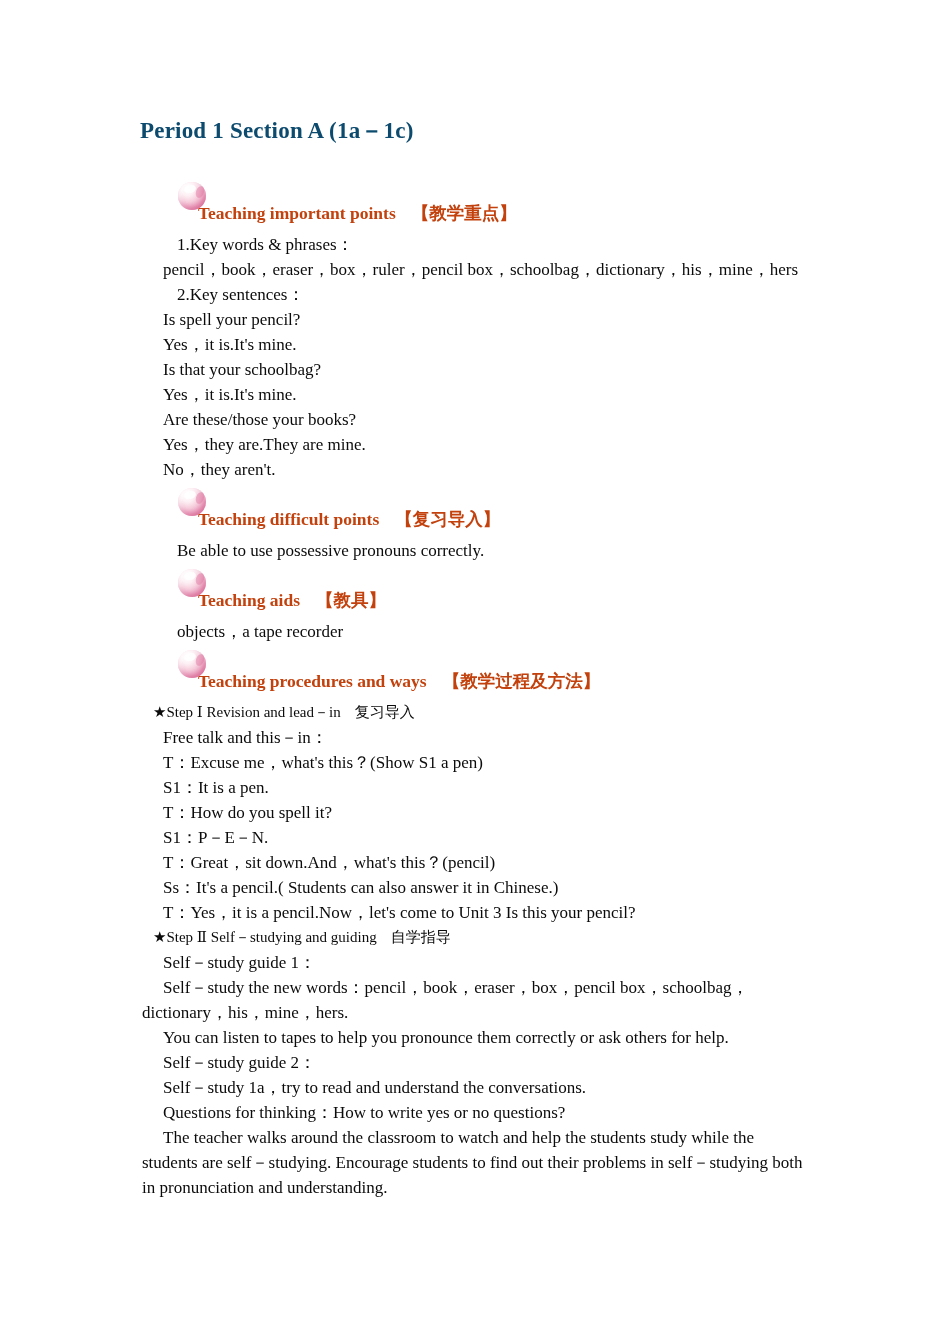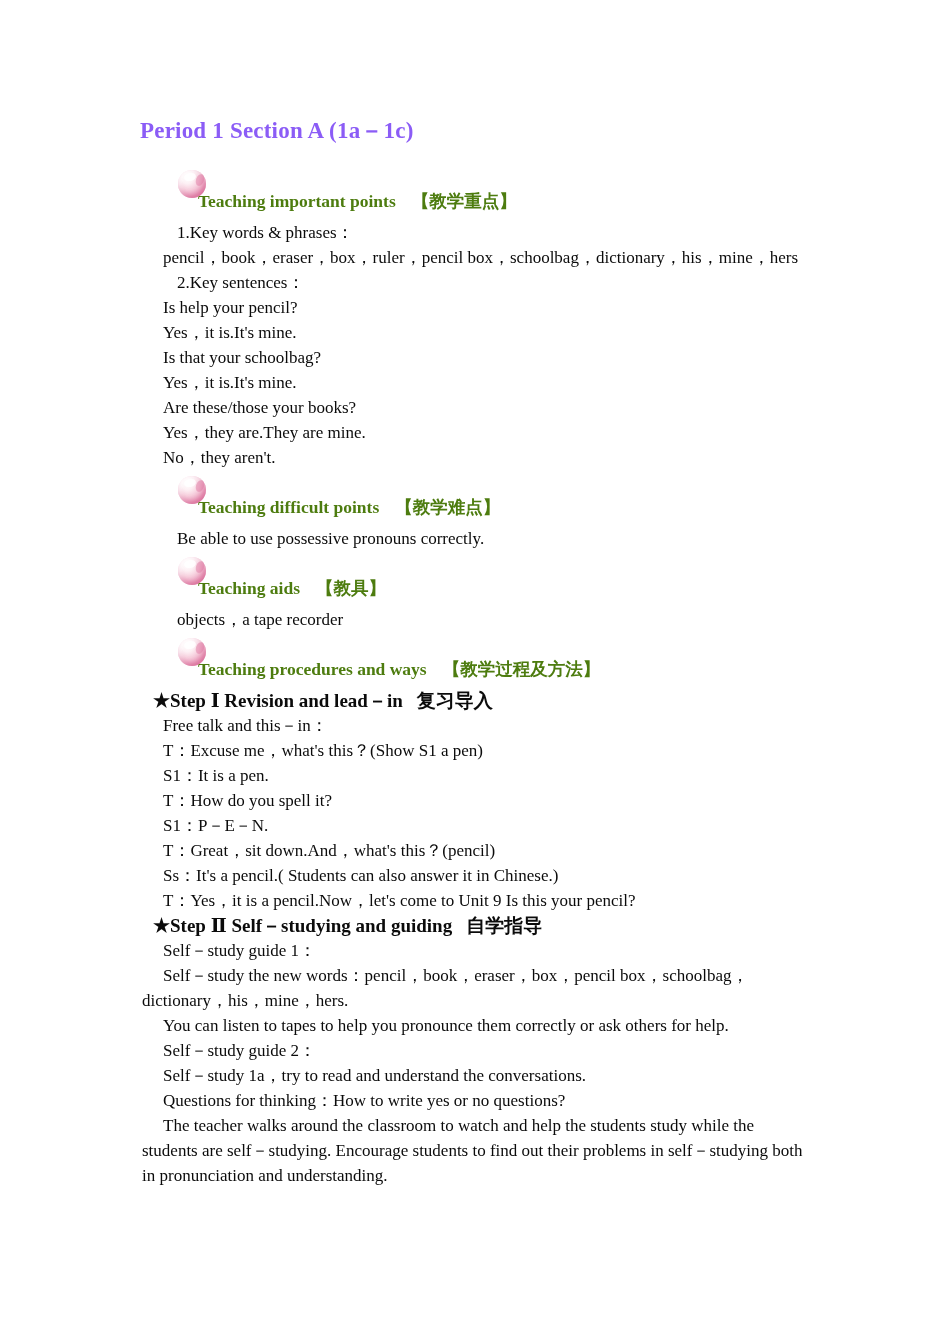--- a/index.html
+++ b/index.html
@@ -15,22 +15,22 @@
     font-family: "Liberation Serif", "DejaVu Serif", serif;
     font-size: 17px;
     line-height: 25px;
     color: #0b0b0b;
   }
   .doc-title {
     font-size: 23px;
     font-weight: bold;
     line-height: 30px;
     letter-spacing: 0.2px;
-    margin-bottom: 24px;
-    color: #8b5cf6;
+    margin-bottom: 36px;
+    color: #0c4a6e;
   }
   .section-head { margin-top: 6px; margin-bottom: 6px; }
   .rose {
     display: block;
     width: 28px;
     height: 28px;
     margin-left: 38px;
     border-radius: 50%;
     background:
       radial-gradient(circle at 34% 28%, #ffffff 0%, #fdf0f4 22%, #f6cddc 45%, #eeaec7 62%, #e388ac 78%, #f2b9cf 92%, #f7d4e1 100%);
@@ -54,74 +54,74 @@
     border-radius: 50%;
     background: rgba(219, 110, 156, 0.45);
     transform: rotate(20deg);
   }
   .section-title {
     margin-left: 58px;
     margin-top: -9px;
     font-weight: bold;
     font-size: 17.5px;
     line-height: 24px;
-    color: #4d7c0f;
+    color: #c2410c;
     margin-bottom: 7px;
   }
   .section-title .zh { margin-left: 16px; font-weight: bold; }
   .line { white-space: nowrap; }
   .ind0 { margin-left: 2px; }
   .ind1 { margin-left: 23px; }
   .ind2 { margin-left: 37px; }
-  .bold { font-weight: bold; font-size: 19px; margin-left: 13px; }
+  .bold { font-weight: normal; font-size: 15px; margin-left: 13px; }
   .zh-gap { margin-left: 14px; }
 </style>
 </head>
 <body>
 
 <div class="page">
   <h1 class="doc-title">Period 1 Section A (1a－1c)</h1>
   <div id="doc-body">
       <div class="section-head">
         <span class="rose"></span>
         <div class="section-title"><span>Teaching important points</span><span class="zh">【教学重点】</span></div>
       </div>
       <div class="line ind2"><span>1.Key words &amp; phrases：</span></div>
       <div class="line ind1"><span>pencil，book，eraser，box，ruler，pencil box，schoolbag，dictionary，his，mine，hers</span></div>
       <div class="line ind2"><span>2.Key sentences：</span></div>
-      <div class="line ind1"><span>Is help your pencil?</span></div>
+      <div class="line ind1"><span>Is spell your pencil?</span></div>
       <div class="line ind1"><span>Yes，it is.It's mine.</span></div>
       <div class="line ind1"><span>Is that your schoolbag?</span></div>
       <div class="line ind1"><span>Yes，it is.It's mine.</span></div>
       <div class="line ind1"><span>Are these/those your books?</span></div>
       <div class="line ind1"><span>Yes，they are.They are mine.</span></div>
       <div class="line ind1"><span>No，they aren't.</span></div>
       <div class="section-head">
         <span class="rose"></span>
-        <div class="section-title"><span>Teaching difficult points</span><span class="zh">【教学难点】</span></div>
+        <div class="section-title"><span>Teaching difficult points</span><span class="zh">【复习导入】</span></div>
       </div>
       <div class="line ind2"><span>Be able to use possessive pronouns correctly.</span></div>
       <div class="section-head">
         <span class="rose"></span>
         <div class="section-title"><span>Teaching aids</span><span class="zh">【教具】</span></div>
       </div>
       <div class="line ind2"><span>objects，a tape recorder</span></div>
       <div class="section-head">
         <span class="rose"></span>
         <div class="section-title"><span>Teaching procedures and ways</span><span class="zh">【教学过程及方法】</span></div>
       </div>
       <div class="line ind1 bold"><span>★Step Ⅰ Revision and lead－in</span><span class="zh-gap">复习导入</span></div>
       <div class="line ind1"><span>Free talk and this－in：</span></div>
       <div class="line ind1"><span>T：Excuse me，what's this？(Show S1 a pen)</span></div>
       <div class="line ind1"><span>S1：It is a pen.</span></div>
       <div class="line ind1"><span>T：How do you spell it?</span></div>
       <div class="line ind1"><span>S1：P－E－N.</span></div>
       <div class="line ind1"><span>T：Great，sit down.And，what's this？(pencil)</span></div>
       <div class="line ind1"><span>Ss：It's a pencil.( Students can also answer it in Chinese.)</span></div>
-      <div class="line ind1"><span>T：Yes，it is a pencil.Now，let's come to Unit 9 Is this your pencil?</span></div>
+      <div class="line ind1"><span>T：Yes，it is a pencil.Now，let's come to Unit 3 Is this your pencil?</span></div>
       <div class="line ind1 bold"><span>★Step Ⅱ Self－studying and guiding</span><span class="zh-gap">自学指导</span></div>
       <div class="line ind1"><span>Self－study guide 1：</span></div>
       <div class="line ind1"><span>Self－study the new words：pencil，book，eraser，box，pencil box，schoolbag，</span></div>
       <div class="line ind0"><span>dictionary，his，mine，hers.</span></div>
       <div class="line ind1"><span>You can listen to tapes to help you pronounce them correctly or ask others for help.</span></div>
       <div class="line ind1"><span>Self－study guide 2：</span></div>
       <div class="line ind1"><span>Self－study 1a，try to read and understand the conversations.</span></div>
       <div class="line ind1"><span>Questions for thinking：How to write yes or no questions?</span></div>
       <div class="line ind1"><span>The teacher walks around the classroom to watch and help the students study while the</span></div>
       <div class="line ind0"><span>students are self－studying. Encourage students to find out their problems in self－studying both</span></div>

